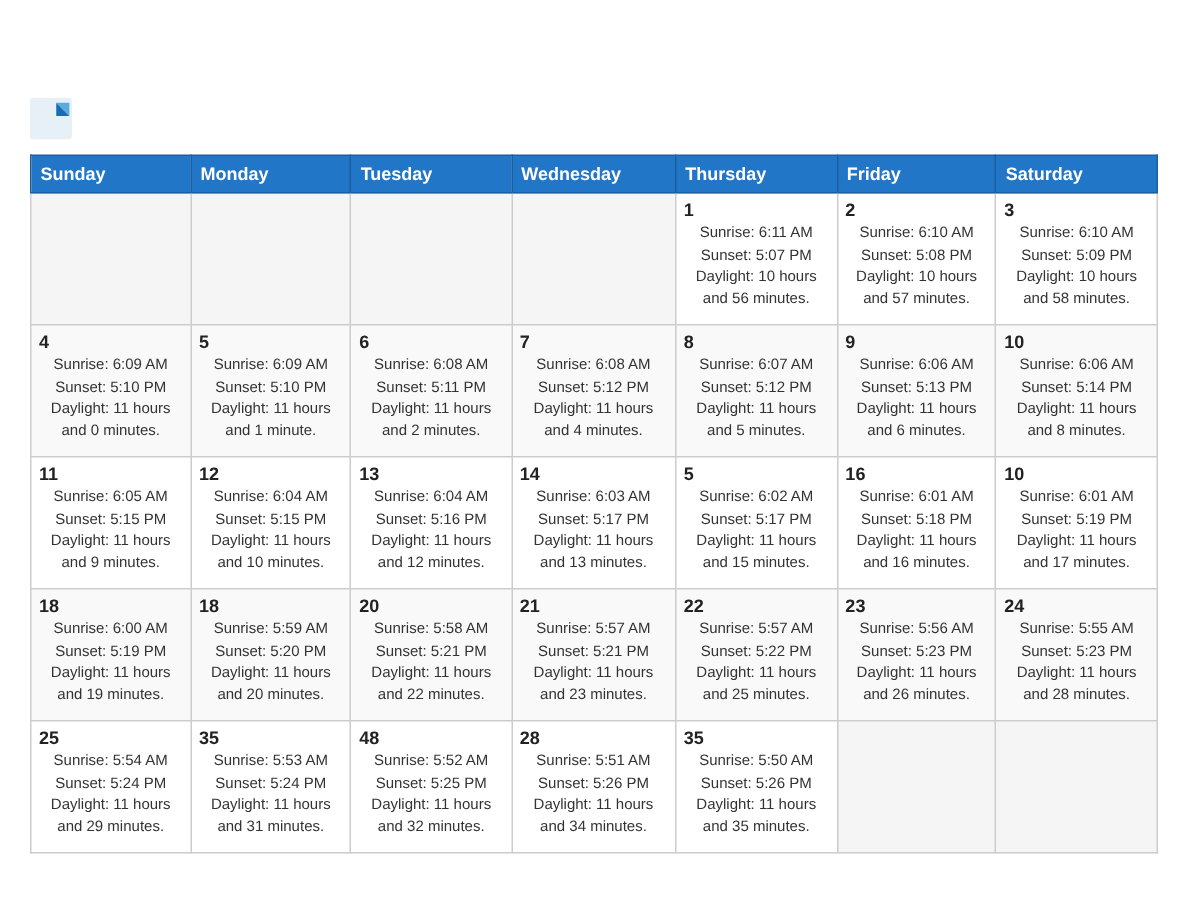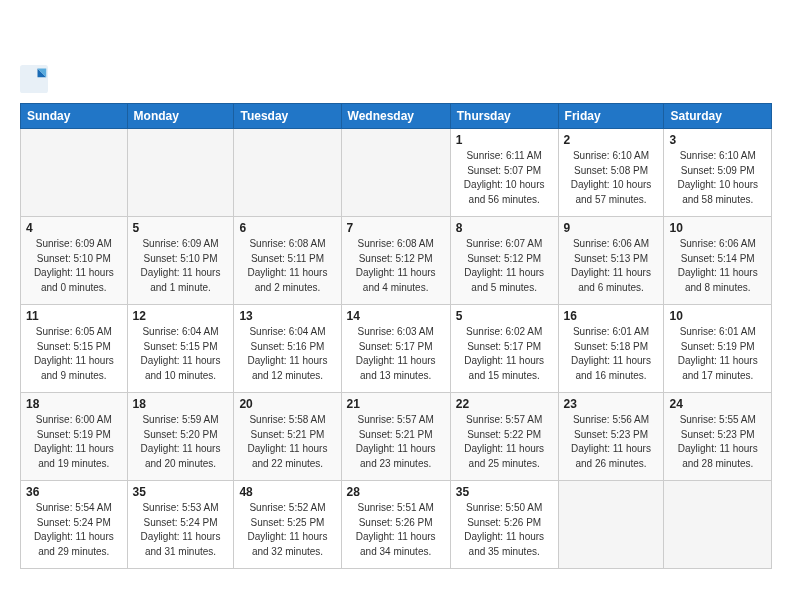--- a/index.html
+++ b/index.html
@@ -235,21 +235,21 @@
             <span class="day-num">23</span>
             <div class="day-info">Sunrise: 5:56 AM<br>Sunset: 5:23 PM<br>Daylight: 11 hours<br>and 26 minutes.</div>
           </td>
           <td>
             <span class="day-num">24</span>
             <div class="day-info">Sunrise: 5:55 AM<br>Sunset: 5:23 PM<br>Daylight: 11 hours<br>and 28 minutes.</div>
           </td>
         </tr>
         <tr class="week-row">
           <td>
-            <span class="day-num">36</span>
+            <span class="day-num">25</span>
             <div class="day-info">Sunrise: 5:54 AM<br>Sunset: 5:24 PM<br>Daylight: 11 hours<br>and 29 minutes.</div>
           </td>
           <td>
             <span class="day-num">35</span>
             <div class="day-info">Sunrise: 5:53 AM<br>Sunset: 5:24 PM<br>Daylight: 11 hours<br>and 31 minutes.</div>
           </td>
           <td>
             <span class="day-num">48</span>
             <div class="day-info">Sunrise: 5:52 AM<br>Sunset: 5:25 PM<br>Daylight: 11 hours<br>and 32 minutes.</div>
           </td>

